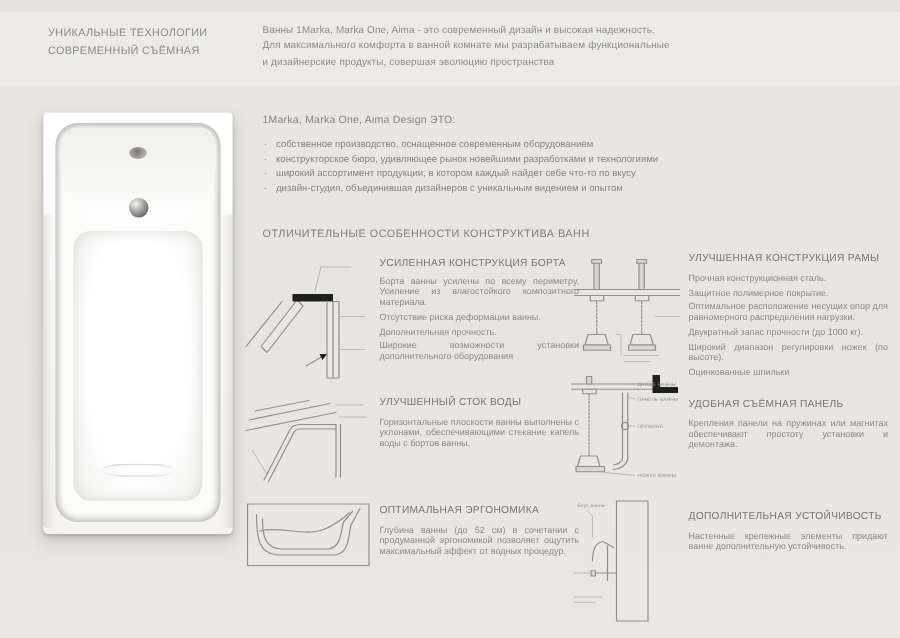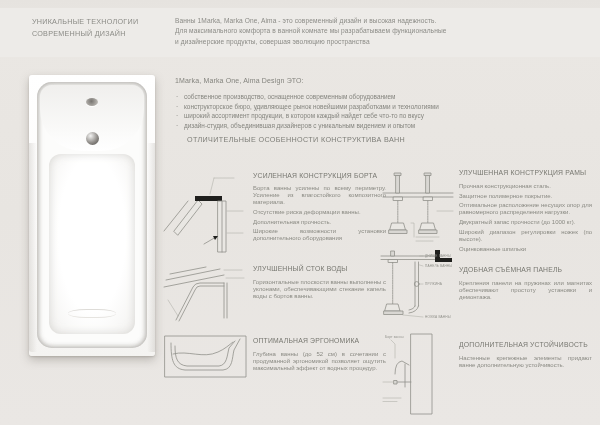--- a/index.html
+++ b/index.html
@@ -40,21 +40,21 @@
   .tub-grip{position:absolute;left:50%;bottom:30px;width:48px;height:7px;margin-left:-24px;
     border-top:1px solid #dedcd8;border-bottom:1px solid #e6e4e0;border-radius:50%/65%;}
 
   
   .brand-title{position:absolute;left:175px;top:77px;font-size:7px;color:#84847e;letter-spacing:.15px;}
   .brand-list{position:absolute;left:175px;top:92px;width:310px;margin:0;padding:0;list-style:none;
     font-size:6.4px;line-height:9.7px;color:#85857f;}
   .brand-list li{position:relative;padding-left:9px;}
   .brand-list li::before{content:"·";position:absolute;left:1px;top:0;}
 
-  .section-title{position:absolute;left:175px;top:135px;font-size:7.2px;color:#7d7d77;letter-spacing:.35px;margin-left:12px;}
+  .section-title{position:absolute;left:175px;top:151px;font-size:7.2px;color:#7d7d77;letter-spacing:.35px;}
 
   
   .f-title{position:absolute;font-size:6.8px;color:#76766f;letter-spacing:.2px;}
   .f-text{position:absolute;width:133px;}
   .f-text p{margin:0 0 2.6px;font-size:6px;line-height:7.1px;color:#8a8a83;text-align:justify;}
   .colL{left:253px;}
   .colR{left:459px;}
 
   .icon{position:absolute;}
   .diagram *{stroke:#90908a;stroke-width:.8;fill:none;stroke-linecap:round;stroke-linejoin:round;}
@@ -65,21 +65,21 @@
   .diagram text{stroke:none;fill:#90908a;font-size:3.2px;font-family:"Liberation Sans",sans-serif;letter-spacing:.15px;}
 </style>
 </head>
 <body>
 
 <div class="page">
   <div class="top-band"></div>
 
   <div class="tagline">
     <div>УНИКАЛЬНЫЕ ТЕХНОЛОГИИ</div>
-    <div>СОВРЕМЕННЫЙ ДИЗАЙН</div>
+    <div>СОВРЕМЕННЫЙ СЪЁМНАЯ</div>
   </div>
 
   <div class="intro">
     <div>Ванны 1Marka, Marka One, Aima - это современный дизайн и высокая надежность.</div>
     <div>Для максимального комфорта в ванной комнате мы разрабатываем функциональные</div>
     <div>и дизайнерские продукты, совершая эволюцию пространства</div>
   </div>
 
   <div class="tub">
     <div class="tub-side-l"></div>

